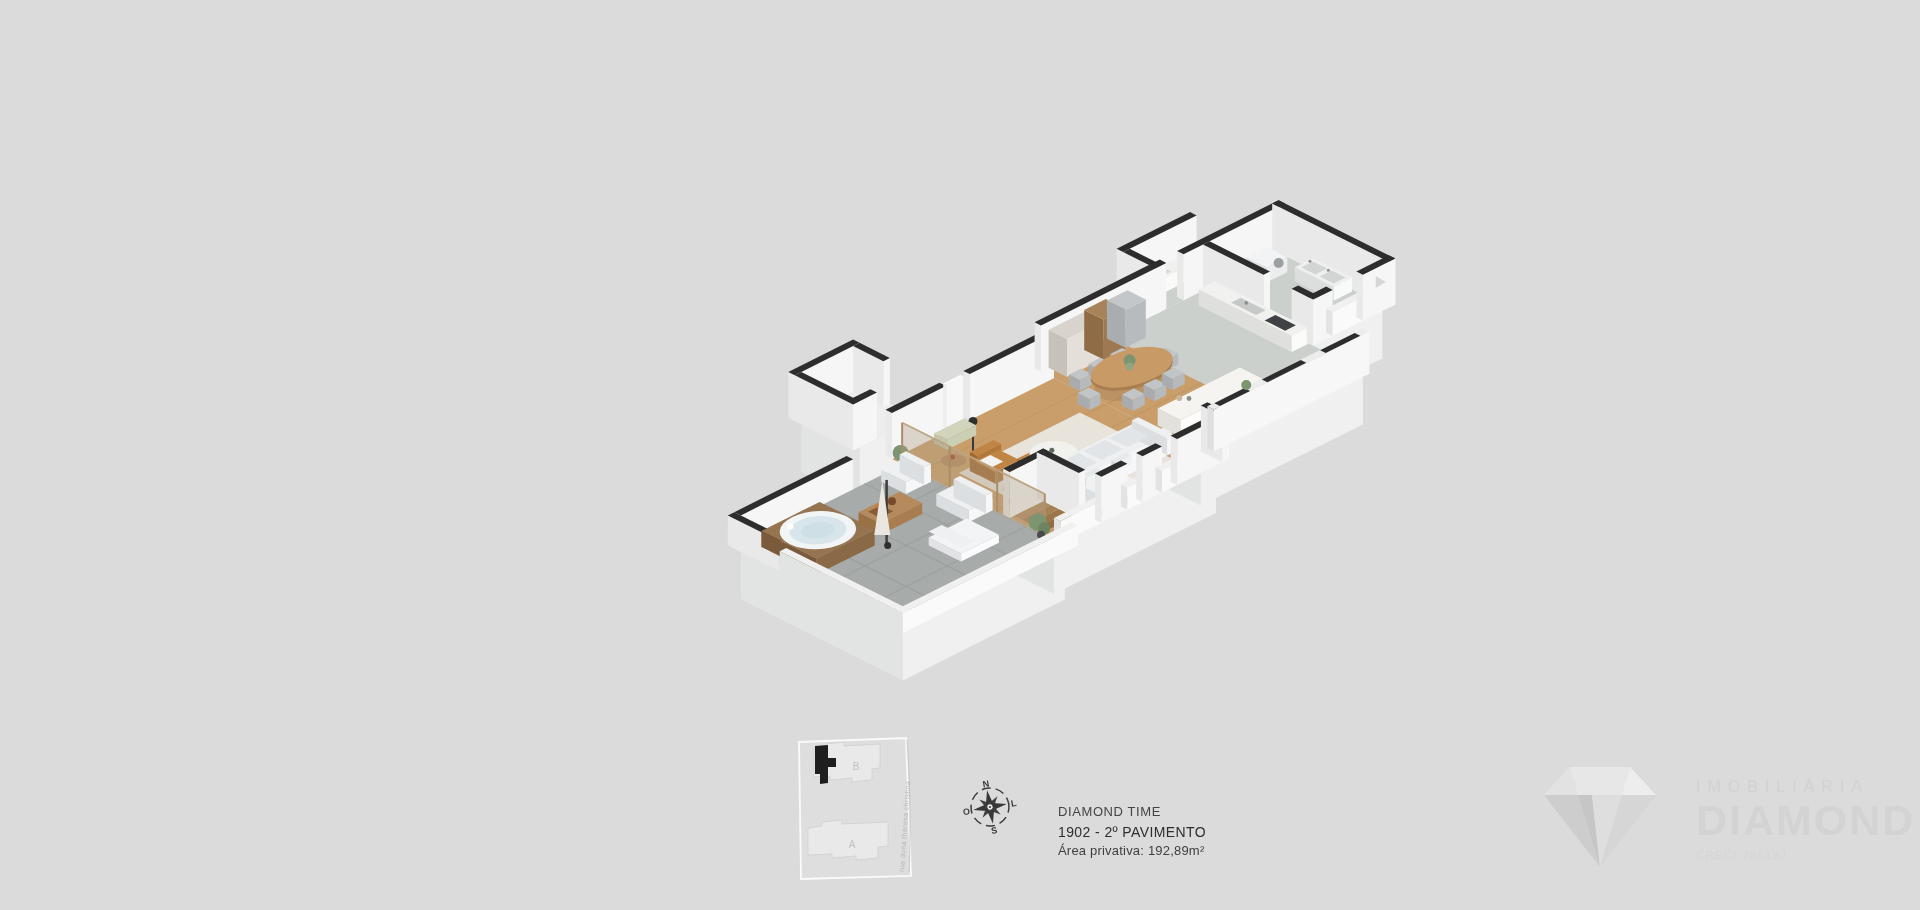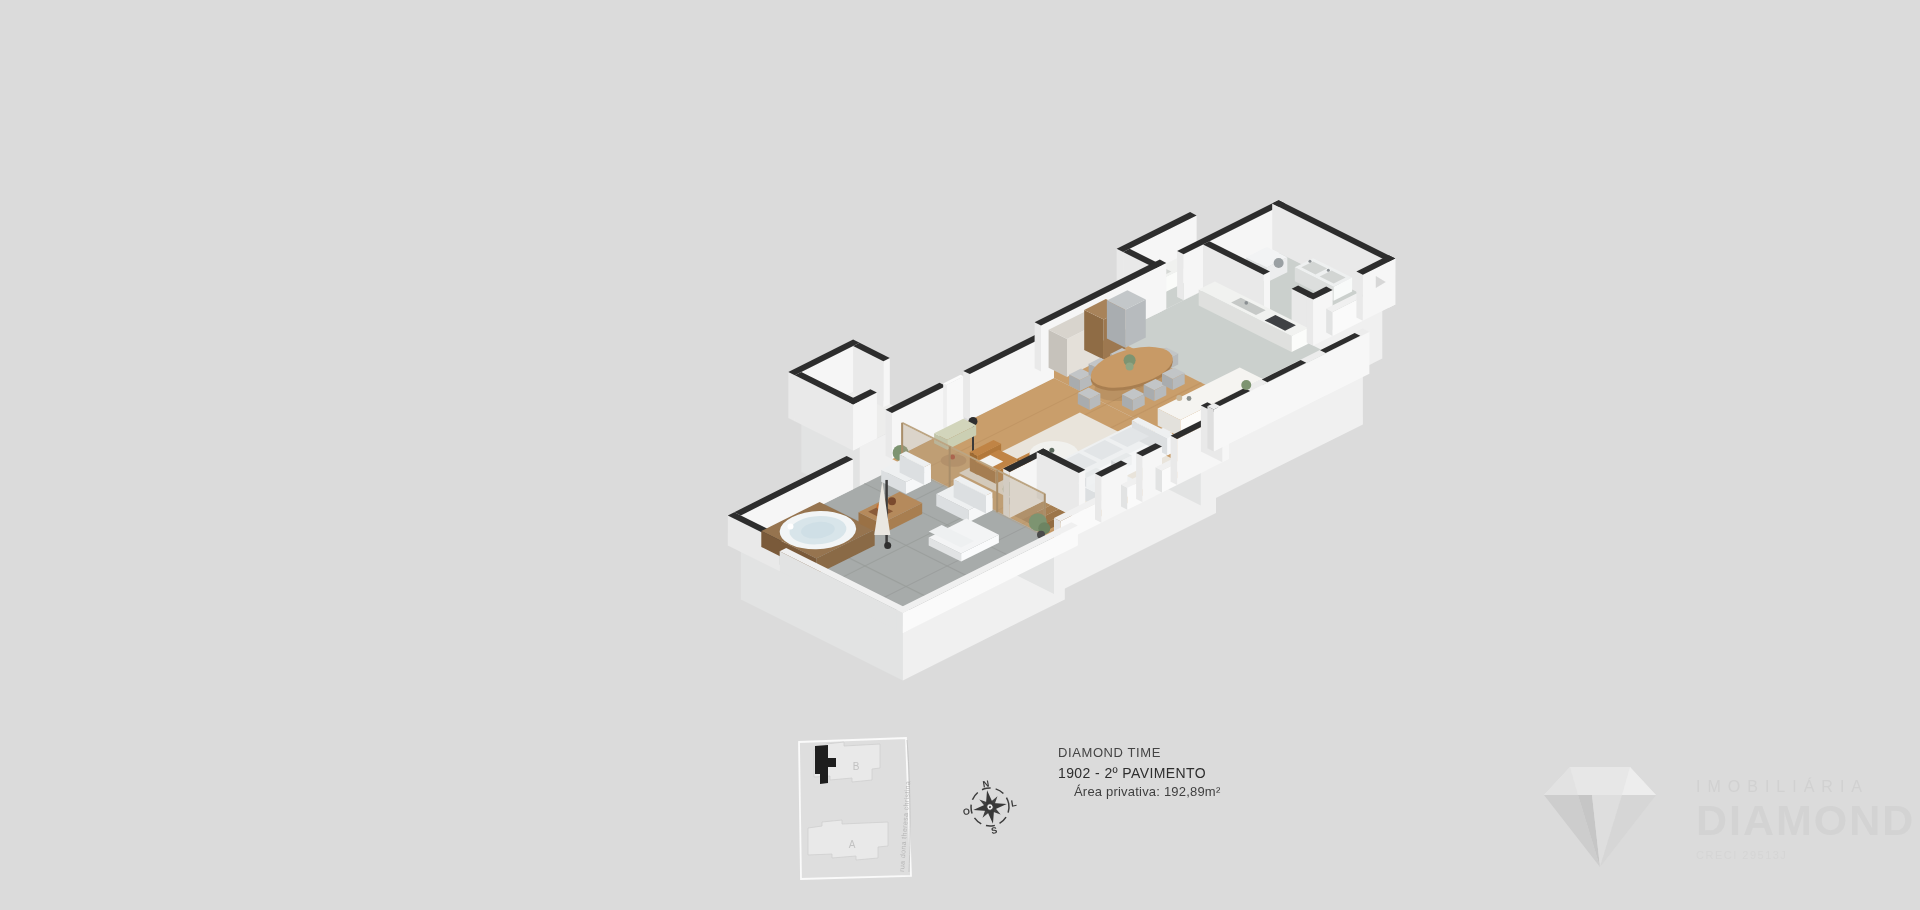--- a/index.html
+++ b/index.html
@@ -1,24 +1,24 @@
 <!DOCTYPE html>
 <html><head>
 <meta charset="utf-8">
 <style>
   html,body{margin:0;padding:0;}
   body{width:1920px;height:910px;overflow:hidden;background:#dbdbdb;
        font-family:"Liberation Sans", sans-serif;position:relative;}
   .abs{position:absolute;}
   #plan{position:absolute;left:0;top:0;}
   
-  #info{left:1058px;top:745px;color:#3a3a3a;}
+  #info{left:1058px;top:804px;color:#3a3a3a;}
   #info .l1{font-size:13px;letter-spacing:0.6px;color:#444;}
   #info .l2{font-size:14px;font-weight:normal;letter-spacing:0.4px;margin-top:5px;color:#2e2e2e;}
-  #info .l3{font-size:13px;letter-spacing:0.2px;margin-top:3px;color:#3f3f3f;margin-left:16px;}
+  #info .l3{font-size:13px;letter-spacing:0.2px;margin-top:3px;color:#3f3f3f;}
   
   #wm-text{left:1696px;top:778px;text-align:left;color:#d2d2d2;}
   #wm-text .w1{font-size:16px;letter-spacing:7px;font-weight:500;color:#d1d1d1;}
   #wm-text .w2{font-size:43px;font-weight:bold;letter-spacing:2px;margin-top:3px;color:#d3d3d3;line-height:1;}
   #wm-text .w3{font-size:11px;letter-spacing:1.5px;margin-top:7px;color:#d5d5d5;}
   svg text{font-family:"Liberation Sans", sans-serif;}
 </style>
 </head>
 <body>
 

